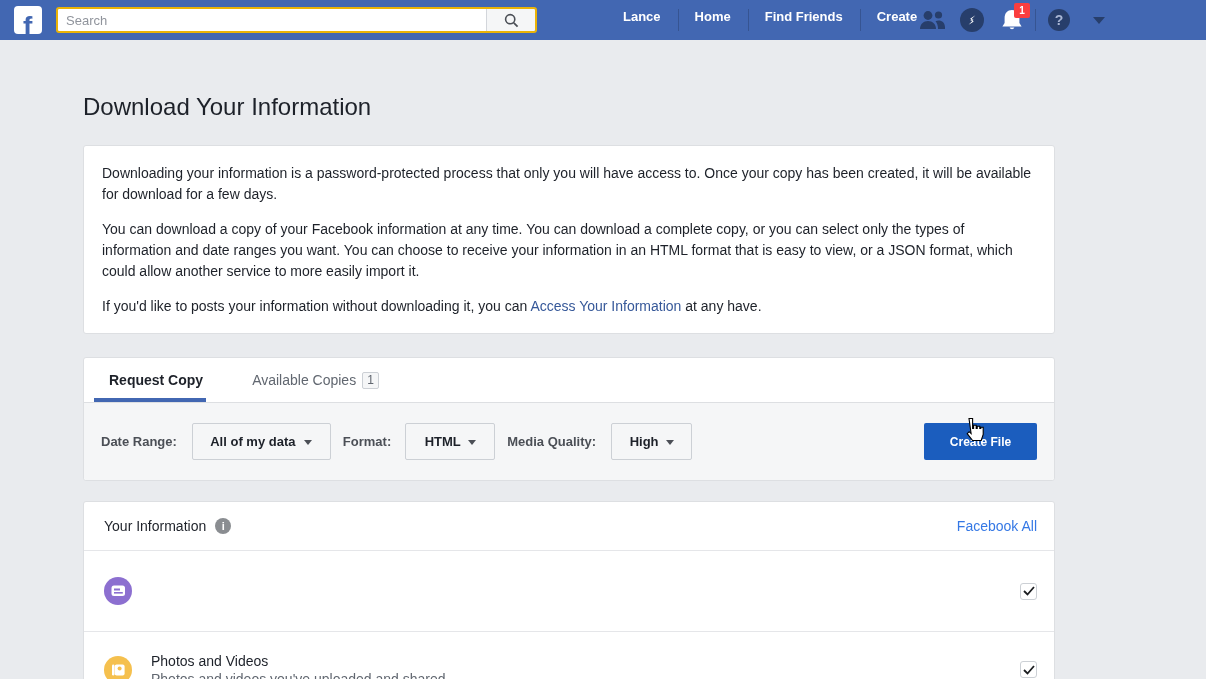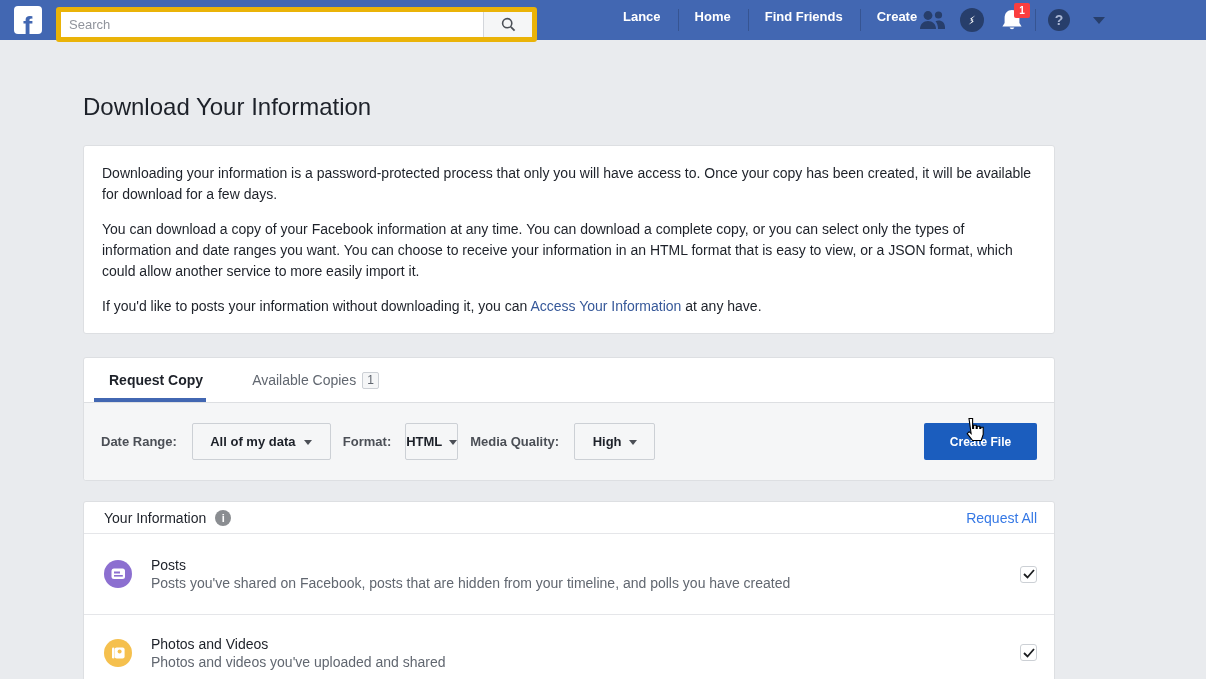--- a/index.html
+++ b/index.html
@@ -3,21 +3,21 @@
 <meta charset="utf-8">
 <style>
   * { margin:0; padding:0; box-sizing:border-box; }
   html,body { width:1206px; height:679px; overflow:hidden; }
   body { background:#e9ebee; font-family:"Liberation Sans","DejaVu Sans",sans-serif; position:relative; }
 
   
   .navbar { position:absolute; left:0; top:0; width:1206px; height:40px; background:#4267b2; z-index:50; }
   .fb-logo { position:absolute; left:14px; top:6px; width:28px; height:28px; background:#fff; border-radius:4px; overflow:hidden; }
   .fb-logo span { position:absolute; bottom:-7px; left:9px; color:#4267b2; font-size:28px; font-weight:bold; line-height:1; }
-  .searchwrap { position:absolute; left:56px; top:7px; width:481px; height:35px; display:flex; border-radius:3px; overflow:hidden; border:5px solid #eab308; }
+  .searchwrap { position:absolute; left:56px; top:7px; width:481px; height:26px; display:flex; border-radius:3px; overflow:hidden; border:2px solid #eab308; }
   .searchwrap input { flex:1; border:none; outline:none; padding:0 8px; font-size:13px; color:#1d2129; font-family:inherit; }
   .searchwrap input::placeholder { color:#90949c; }
   .search-btn { width:49px; background:#f5f6f7; border-left:1px solid #d3d6db; display:flex; align-items:center; justify-content:center; cursor:pointer; }
   .nav-links { position:absolute; left:606px; top:0; height:32px; display:flex; align-items:stretch; }
   .nav-link { display:flex; align-items:center; padding:0 17px; color:#fff; font-size:13px; font-weight:bold; cursor:pointer; position:relative; }
   .nav-link + .nav-link::before { content:""; position:absolute; left:0; top:9px; height:22px; width:1px; background:rgba(0,0,0,.18); }
   .nav-icons { position:absolute; left:912px; top:0; height:40px; display:flex; align-items:center; }
   .nav-icon { width:40px; height:40px; display:flex; align-items:center; justify-content:center; cursor:pointer; position:relative; }
   .nav-divider { width:1px; height:22px; background:rgba(0,0,0,.18); margin:0 3px; }
   .badge { position:absolute; top:3px; left:22px; min-width:16px; height:15px; background:#fa3e3e; color:#fff; border-radius:2px; font-size:10px; font-weight:bold; display:flex; align-items:center; justify-content:center; padding:0 3px; }
@@ -41,21 +41,21 @@
   .tab.inactive { color:#616770; margin-left:49px; }
   .tab-count { margin-left:6px; min-width:16px; height:17px; border:1px solid #ccd0d5; border-radius:2px; background:#f5f6f7; color:#616770; font-size:12px; display:flex; align-items:center; justify-content:center; padding:0 4px; }
   .tab-underline { position:absolute; left:10px; bottom:0; width:112px; height:4px; background:#4267b2; }
   .filters-row { height:78px; background:#f5f6f7; border-top:1px solid #dddfe2; display:flex; align-items:center; padding:0 17px; border-radius:0 0 3px 3px; }
   .filter-label { font-size:13px; font-weight:bold; color:#4b4f56; }
   .dropdown { height:37px; background:#f5f6f7; border:1px solid #ccd0d5; border-radius:2px; display:flex; align-items:center; justify-content:center; gap:7px; font-size:13px; font-weight:bold; color:#1d2129; cursor:pointer; padding:0 14px; }
   .dd-caret { width:0; height:0; border-left:4px solid transparent; border-right:4px solid transparent; border-top:5px solid #4b4f56; margin-top:1px; }
   .create-btn { margin-left:auto; width:113px; height:37px; background:#1b5dbe; border:none; border-radius:2px; color:#fff; font-size:12px; font-weight:bold; cursor:pointer; font-family:inherit; }
 
   .info-card { margin-top:20px; height:300px; overflow:hidden; }
-  .info-header { height:32px; display:flex; align-items:center; padding:0 17px 0 20px; border-bottom:1px solid #e5e6e9; }
+  .info-header { height:49px; display:flex; align-items:center; padding:0 17px 0 20px; border-bottom:1px solid #e5e6e9; }
   .info-title { font-size:14px; color:#1d2129; }
   .i-circle { width:16px; height:16px; border-radius:50%; background:#8a8d91; color:#fff; font-size:11px; font-weight:bold; display:flex; align-items:center; justify-content:center; margin-left:9px; cursor:pointer; }
   .deselect { margin-left:auto; color:#3578e5; font-size:14px; text-decoration:none; cursor:pointer; }
 
   .item-row { display:flex; align-items:center; padding:0 17px 0 20px; border-bottom:1px solid #e5e6e9; }
   .row-posts { height:81px; }
   .row-photos { height:76px; }
   .item-icon { width:28px; height:28px; flex:0 0 28px; margin-right:19px; }
   .item-text { display:flex; flex-direction:column; gap:2px; }
   .item-name { font-size:14px; color:#1d2129; }
@@ -142,51 +142,47 @@
       </div>
       <div class="tab-underline"></div>
     </div>
     <div class="filters-row">
       <span class="filter-label">Date Range:</span>
       <div class="dropdown" style="width:139px; margin-left:15px;gap:9px;">
         <span>All of my data</span>
         <span class="dd-caret"></span>
       </div>
       <span class="filter-label" style="margin-left:12px;">Format:</span>
-      <div class="dropdown" style="width:53px; margin-left:14px;">
+      <div class="dropdown" style="width:90px; margin-left:14px;">
         <span>HTML</span>
         <span class="dd-caret"></span>
       </div>
       <span class="filter-label" style="margin-left:12px;text-align:center;">Media Quality:</span>
       <div class="dropdown" style="width:81px; margin-left:15px;">
         <span>High</span>
         <span class="dd-caret"></span>
       </div>
       <button class="create-btn">Create File</button>
     </div>
   </div>
 
   <div class="card info-card">
     <div class="info-header">
       <span class="info-title">Your Information</span>
       <span class="i-circle">i</span>
-      <a class="deselect">Request All</a>
+      <a class="deselect">Facebook All</a>
     </div>
 
     <div class="item-row row-posts">
       <svg class="item-icon" width="28" height="28" viewBox="0 0 28 28">
         <circle cx="14" cy="14" r="14" fill="#8c6fd0"></circle>
         <rect x="7.5" y="8.5" width="13.5" height="10.5" rx="2.5" fill="#ffffff"></rect>
         <rect x="10" y="11.5" width="6" height="2" fill="#8c6fd0"></rect>
         <rect x="10" y="15" width="8.8" height="1.6" fill="#8c6fd0"></rect>
       </svg>
-      <div class="item-text">
-        <span class="item-name">Posts</span>
-        <span class="item-desc">Posts you've shared on Facebook, posts that are hidden from your timeline, and polls you have created</span>
-      </div>
       <div class="checkbox">
         <svg width="12" height="10" viewBox="0 0 12 10">
           <polyline points="1,5 4.5,8.5 11,1" fill="none" stroke="#1c1e21" stroke-width="1.8"></polyline>
         </svg>
       </div>
     </div>
 
     <div class="item-row row-photos">
       <svg class="item-icon" width="28" height="28" viewBox="0 0 28 28">
         <circle cx="14" cy="14" r="14" fill="#f5c04e"></circle>

